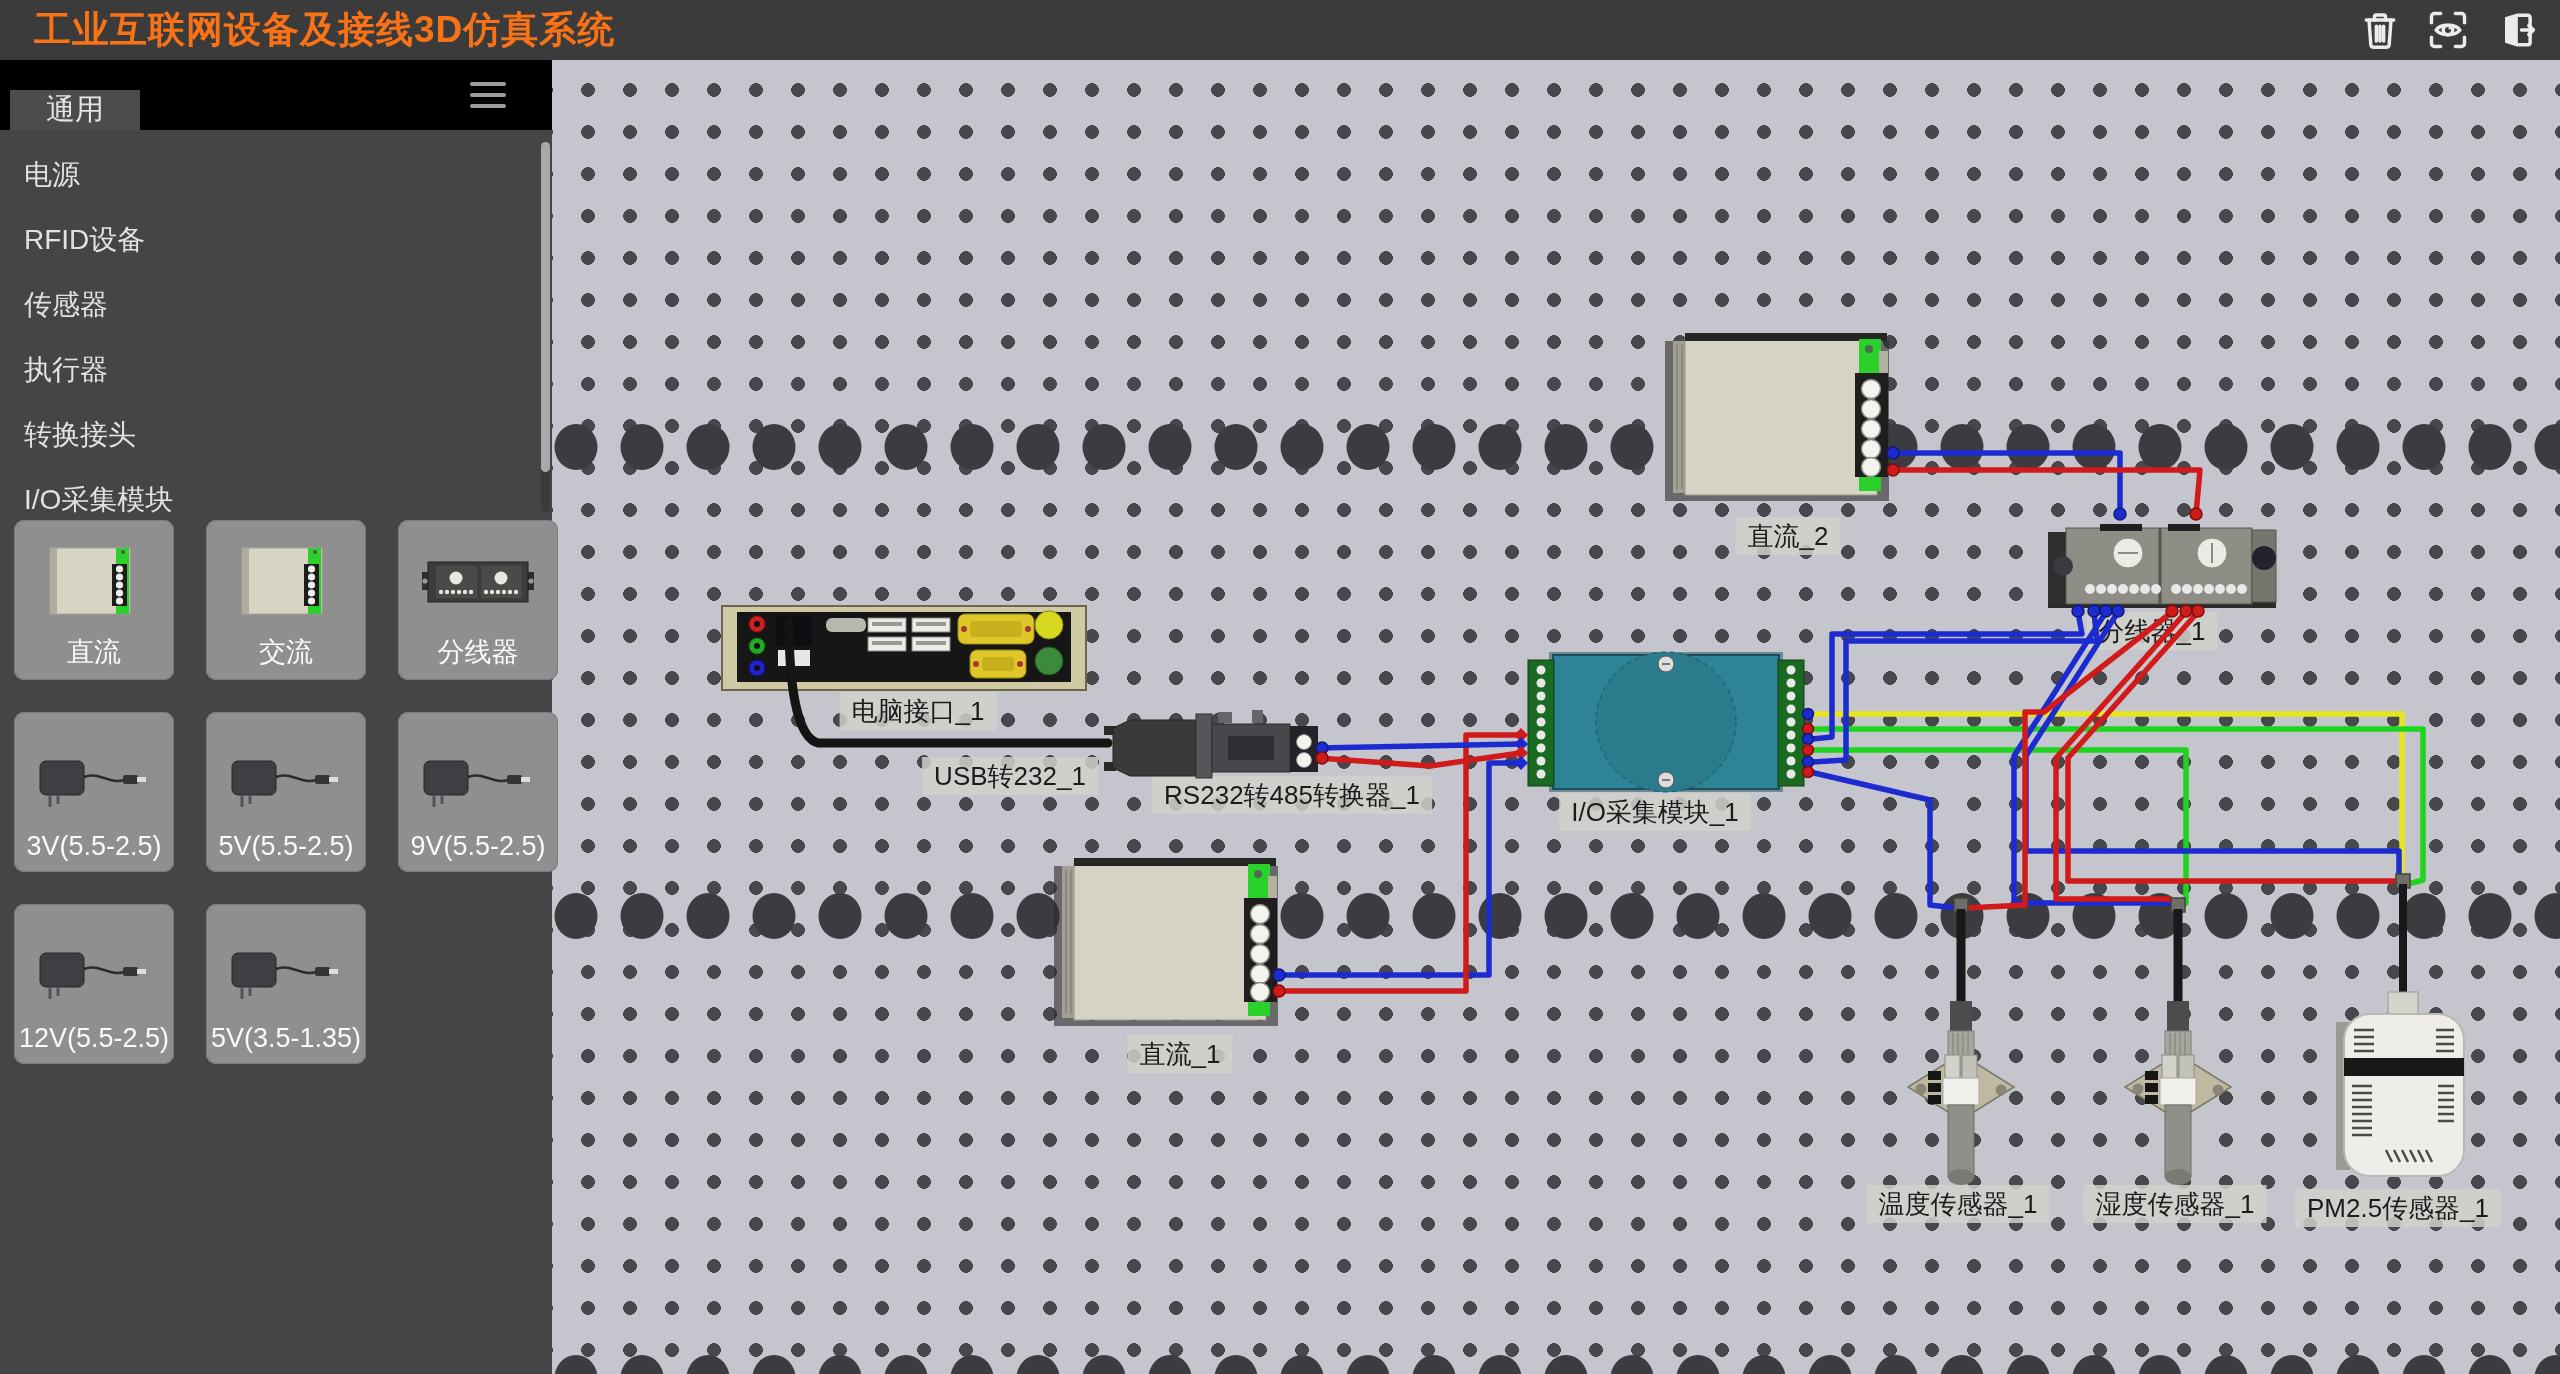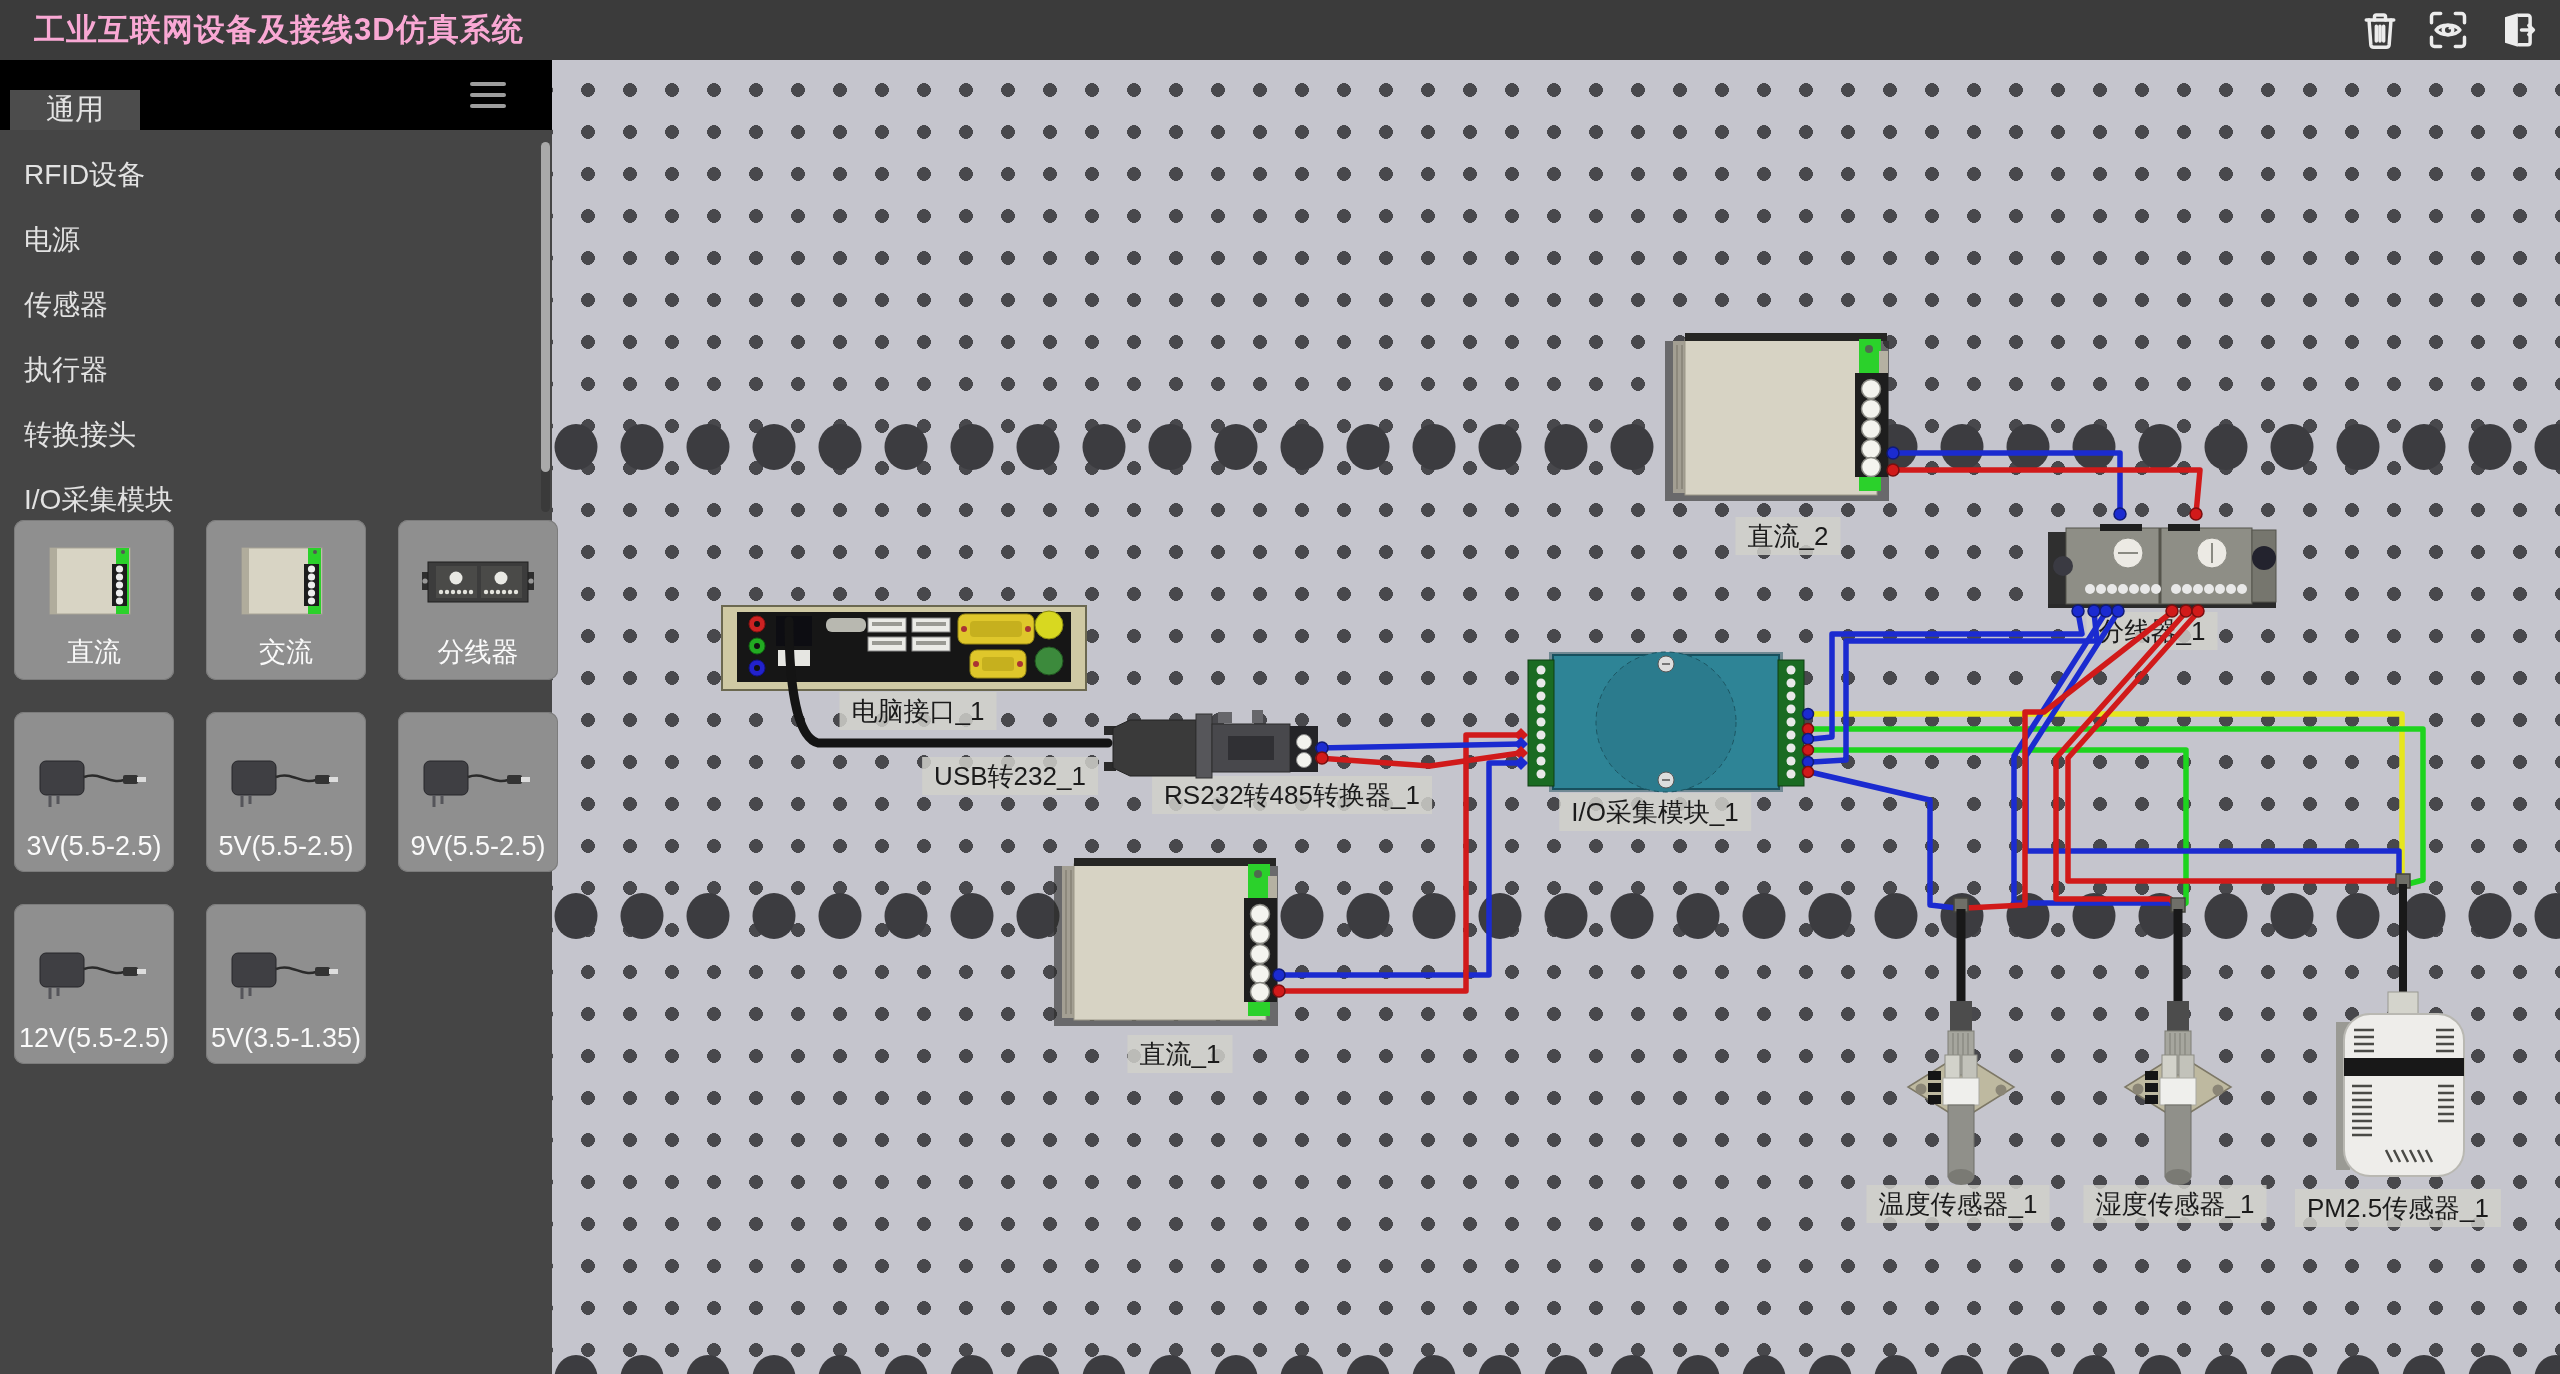--- a/index.html
+++ b/index.html
@@ -1,21 +1,21 @@
 <!DOCTYPE html>
 <html><head>
 <meta charset="utf-8">
 <style>
   html,body{margin:0;padding:0;background:#222;}
   body{width:2560px;height:1374px;position:relative;overflow:hidden;
        font-family:"Liberation Sans","DejaVu Sans",sans-serif;}
   
   .titlebar{position:absolute;top:0;left:0;width:2560px;height:60px;background:#3b3b3b;
             display:flex;align-items:center;z-index:10;}
-  .titlebar h1{margin:0 0 0 34px;font-size:31px;font-weight:bold;color:#f9a8d4;letter-spacing:1px;}
+  .titlebar h1{margin:0 0 0 34px;font-size:37px;font-weight:bold;color:#f97316;letter-spacing:1px;}
   .tb-icons{margin-left:auto;margin-right:18px;display:flex;gap:16px;}
   .tb-btn{width:52px;height:48px;background:none;border:none;padding:0;cursor:pointer;
           display:flex;align-items:center;justify-content:center;}
   .tb-btn svg{width:44px;height:44px;stroke:#ececec;fill:none;stroke-width:1.9;
               stroke-linecap:round;stroke-linejoin:round;}
   
   .sidebar{position:absolute;top:60px;left:0;width:552px;bottom:0;background:#454545;z-index:9;}
   .tabstrip{height:70px;background:#000000;display:flex;align-items:flex-end;position:relative;}
   .tab{width:130px;margin-left:10px;background:#4c4c4c;color:#e4e4e4;font-size:29px;
        display:flex;align-items:center;justify-content:center;cursor:pointer;}
@@ -132,22 +132,22 @@
 <aside class="sidebar">
   <div class="tabstrip">
     <div class="tab">通用</div>
     <button class="hamburger">
       <span></span>
         <span></span>
         <span></span>
     </button>
   </div>
   <nav class="menu">
+    <div class="menu-item">电源</div>
     <div class="menu-item">RFID设备</div>
-    <div class="menu-item">电源</div>
     <div class="menu-item">传感器</div>
     <div class="menu-item">执行器</div>
     <div class="menu-item">转换接头</div>
     <div class="menu-item">I/O采集模块</div>
   </nav>
   <div class="sb-scroll">
       <div class="sb-thumb"></div>
     </div>
 
   <div class="parts">

